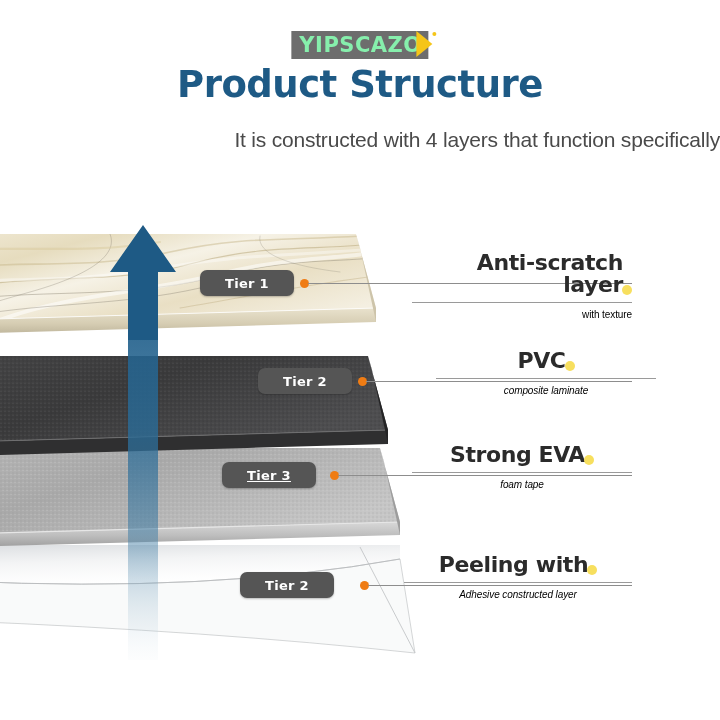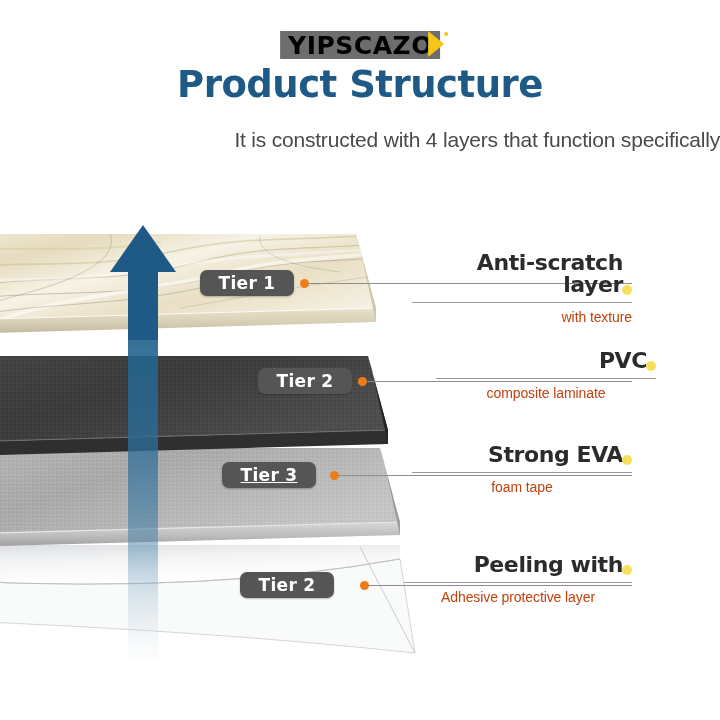--- a/index.html
+++ b/index.html
@@ -34,22 +34,22 @@
   }
   #logo-plate {
     background: #6d6d6d;
     height: 28px;
     display: flex;
     align-items: center;
     padding: 0 7px 0 8px;
     position: relative;
   }
   #logo-text {
-    color: #000000;
-    font-size: 25px;
+    color: #86efac;
+    font-size: 21px;
     font-weight: bold;
     letter-spacing: 0.5px;
     font-family: "DejaVu Sans", sans-serif;
     line-height: 1;
   }
   #logo-wedge {
     position: absolute;
     right: -4px;
     top: 1px;
     width: 0; height: 0;
@@ -111,21 +111,21 @@
     pointer-events: none;
   }
 
   
   .tier-badge {
     position: absolute;
     height: 26px;
     border-radius: 7px;
     background: #555555;
     color: #ffffff;
-    font-size: 17px;
+    font-size: 13px;
     font-weight: bold;
     font-family: "DejaVu Sans", sans-serif;
     display: flex;
     align-items: center;
     justify-content: center;
     box-shadow: 0 1px 2px rgba(0,0,0,0.25);
     letter-spacing: 0.3px;
   }
   .tier-dot {
     position: absolute;
@@ -141,21 +141,21 @@
 
   
   .callout {
     position: absolute;
     width: 220px;
     text-align: right;
   }
   .callout-title-row {
     display: flex;
     align-items: flex-end;
-    justify-content: flex-end;
+    justify-content: center;
     gap: 1px;
     line-height: 1;
   }
   .callout-title {
     color: #2b2b2b;
     font-size: 22px;
     font-weight: bold;
     font-family: "DejaVu Sans", sans-serif;
     letter-spacing: -0.4px;
   }
@@ -166,26 +166,26 @@
     margin-bottom: 1px;
     margin-left: -2px;
     flex: 0 0 auto;
   }
   .callout-rule {
     height: 1px;
     background: #9a9a9a;
     margin-top: 6px;
   }
   .callout-sub {
-    color: #c2410c;
-    font-size: 14px;
+    color: #000000;
+    font-size: 10px;
     margin-top: 6px;
     letter-spacing: -0.1px;
   }
-  .cs-center { text-align: center; }
+  .cs-center { text-align: center; font-style: italic; }
   .cs-right { text-align: right; }
 </style>
 </head>
 <body>
 
 <div id="header">
 
   <div id="logo-wrap">
     <div id="logo-plate">
       <span id="logo-text">YIPSCAZO</span>
@@ -367,14 +367,14 @@
   <div class="callout-rule"></div>
   <div class="callout-sub cs-center">foam tape</div>
 </div>
 
 <div class="callout" style="left:404px; top:554px; width:228px;">
   <div class="callout-title-row">
     <span class="callout-title">Peeling with</span>
     <span class="callout-bullet"></span>
   </div>
   <div class="callout-rule"></div>
-  <div class="callout-sub cs-center">Adhesive protective layer</div>
+  <div class="callout-sub cs-center">Adhesive constructed layer</div>
 </div>
 
 </body></html>

